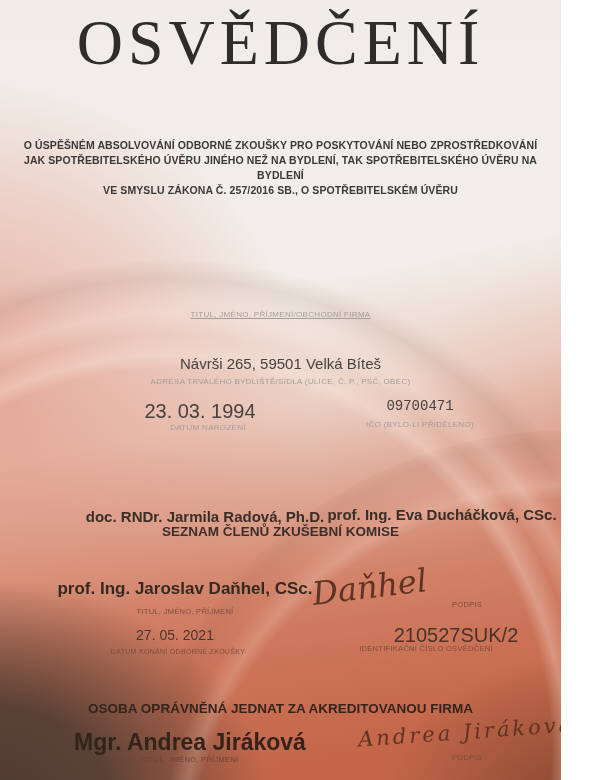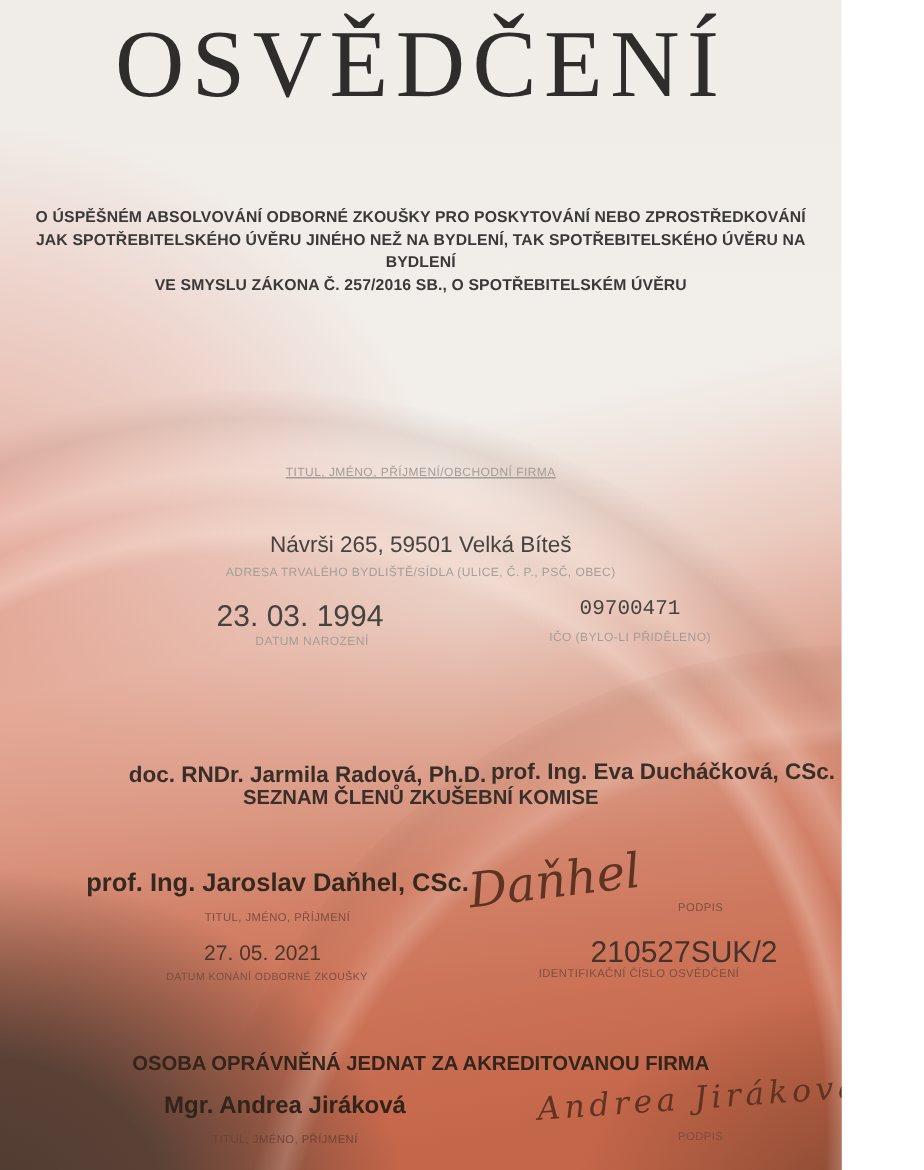--- a/index.html
+++ b/index.html
@@ -78,21 +78,21 @@
   }
   .sig-chairman { left: 312px; top: 568px; font-size: 32px; transform: rotate(-7deg); }
   .podpis-1 { left: 452px; top: 600px; font-size: 7.5px; }
 
   .examdate-value { left: 175px; top: 627px; font-size: 14px; font-weight: 400; color: #4a362c; }
   .examdate-caption { left: 178px; top: 648px; font-size: 7px; }
   .examid-value { left: 440px; top: 624px; font-size: 20px; font-weight: 400; color: #47332a; margin-left: 16px; }
   .examid-caption { left: 426px; top: 644px; font-size: 7.5px; text-align: right; }
 
   .accredited-heading { top: 701px; font-size: 13.5px; font-weight: 700; color: #33241c; }
-  .accredited-name { left: 190px; top: 729px; font-size: 16px; font-weight: 700; color: #32241b; }
+  .accredited-name { left: 190px; top: 729px; font-size: 23px; font-weight: 700; color: #32241b; }
   .accredited-caption { left: 190px; top: 755px; font-size: 7.5px; color: #6d4334; }
   .sig-accredited { left: 358px; top: 720px; font-size: 21px; transform: rotate(-4deg); letter-spacing: 3px; }
   .podpis-2 { left: 452px; top: 753px; font-size: 7.5px; }
 </style>
 </head>
 <body>
 
 <div class="paper">
   <div class="swirl swirl1"></div>
   <div class="swirl swirl2"></div>

